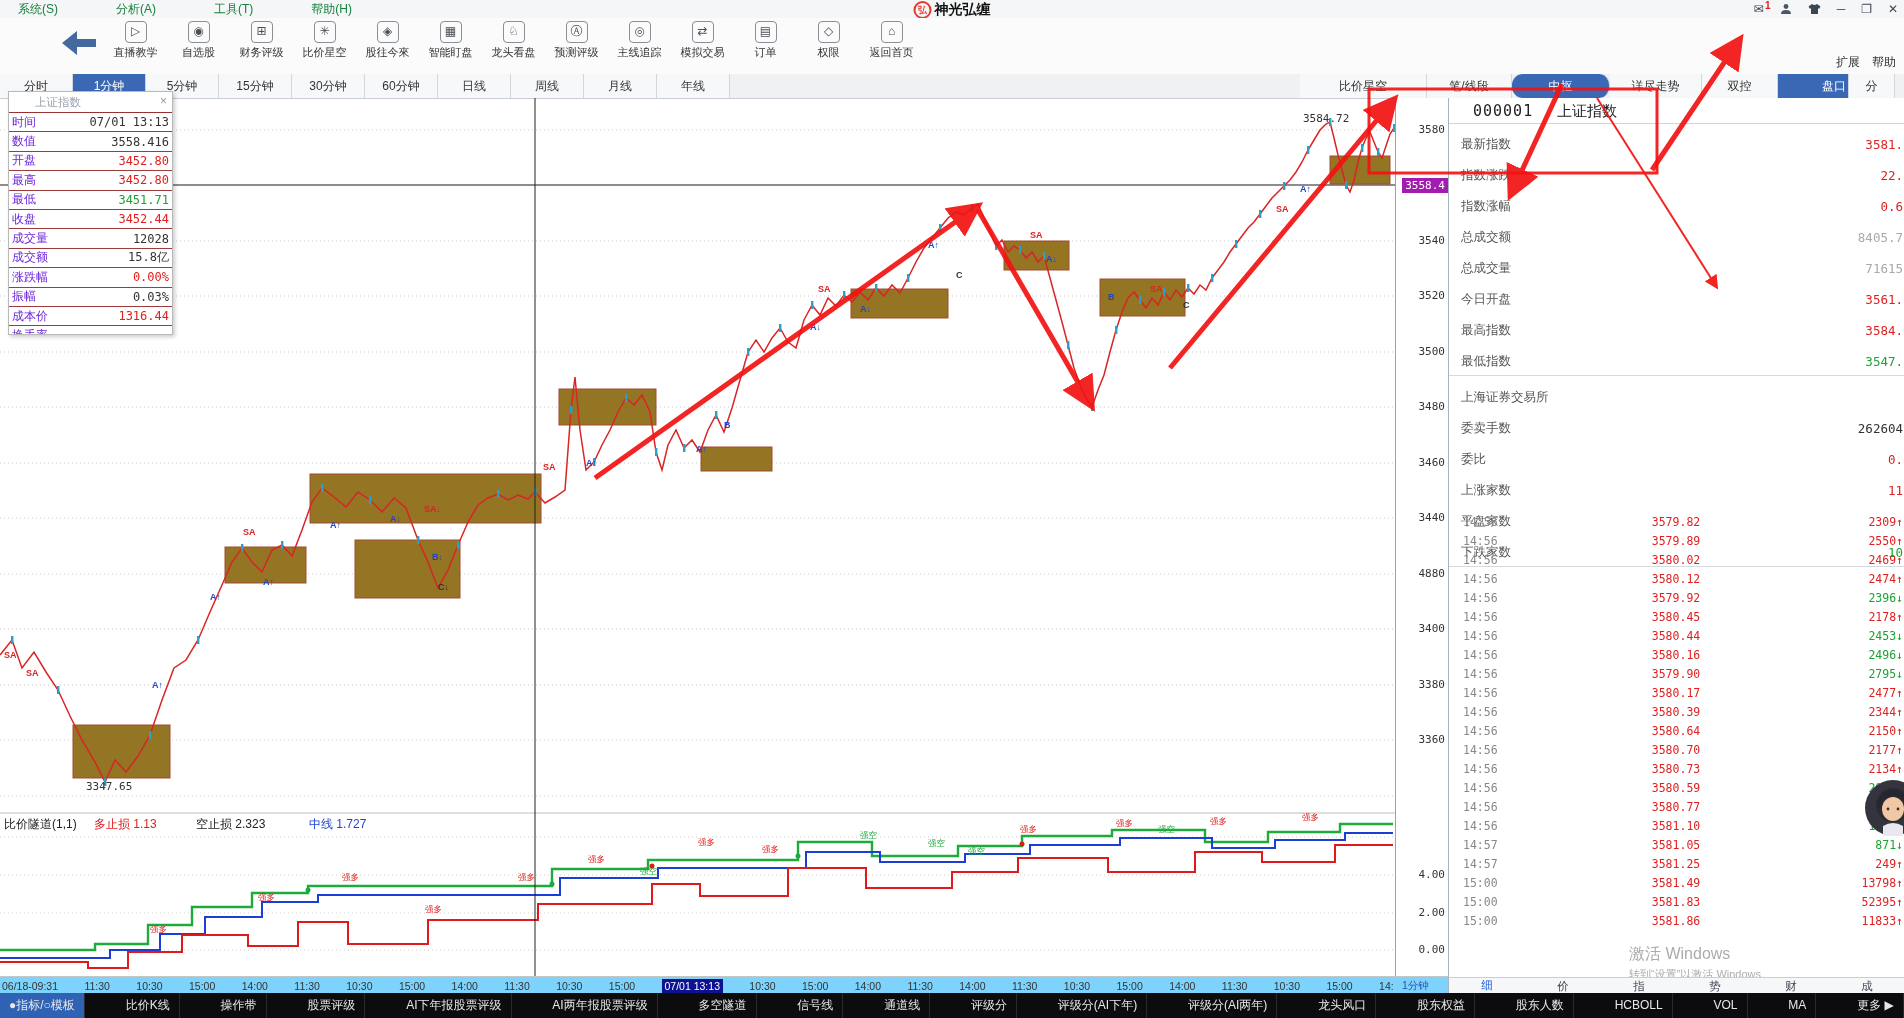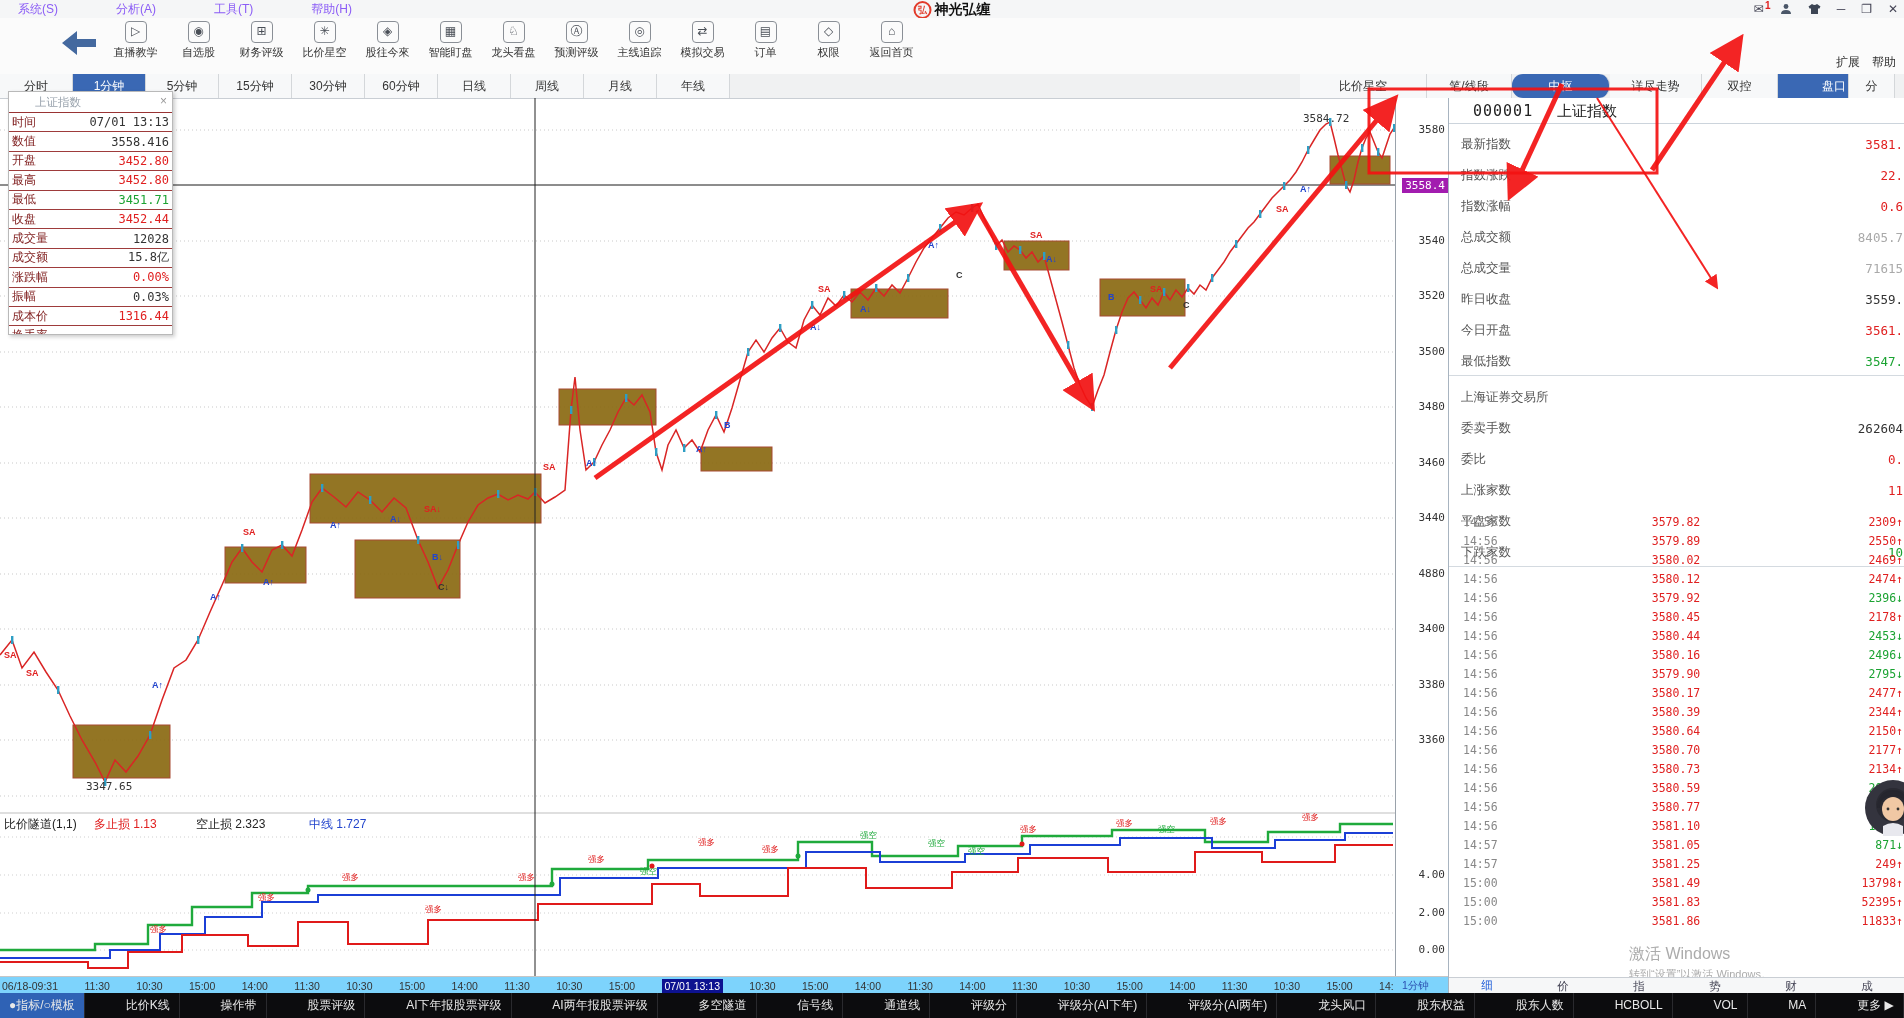--- a/index.html
+++ b/index.html
@@ -1,21 +1,21 @@
 <!DOCTYPE html>
 <html><head>
 <meta charset="utf-8">
 <style>
   html,body{margin:0;padding:0;background:#e8e8e8;font-family:"Liberation Sans","DejaVu Sans",sans-serif;}
   #app{position:relative;width:1904px;height:1018px;background:#fff;overflow:hidden;}
   .abs{position:absolute;}
   
   #menubar{left:0;top:0;width:1904px;height:18px;background:#f5f6f7;border-bottom:1px solid #e0e0e0;}
   #menu-items{position:absolute;left:18px;top:0;height:18px;display:flex;gap:58px;align-items:center;}
-  .menu-item{font-size:12px;color:#8b5cf6;cursor:default;}
+  .menu-item{font-size:12px;color:#15803d;cursor:default;}
   #app-title{top:1px;left:50%;transform:translateX(-50%);font-size:14px;font-weight:bold;color:#111;display:flex;align-items:center;gap:3px;}
   #logo{display:inline-block;width:14px;height:14px;border:2px solid #e23a2a;border-radius:50%;color:#e23a2a;font-size:9px;line-height:14px;text-align:center;font-weight:bold;}
   #win-icons{right:6px;top:0;height:18px;display:flex;align-items:center;gap:16px;}
   .win-ic{font-size:12px;color:#445;position:relative;line-height:18px;}
   .badge{position:absolute;top:-3px;right:-7px;color:#e02020;font-size:10px;font-weight:bold;}
   
   #toolbar{left:0;top:18px;width:1904px;height:56px;background:#fbfbfb;border-bottom:1px solid #dcdcdc;}
   #back-arrow{left:60px;top:12px;}
   #toolbar-buttons{position:absolute;left:104px;top:3px;display:flex;}
   .tb-btn{width:63px;display:flex;flex-direction:column;align-items:center;gap:2px;cursor:pointer;}
@@ -51,21 +51,21 @@
   .panel-tab.active{color:#1c5bd8;border-bottom:2px solid #1c5bd8;}
   #watermark{position:absolute;left:180px;top:846px;color:rgba(150,150,150,.8);}
   #wm1{font-size:16px;} #wm2{font-size:11px;margin-top:2px;}
   #avatar{position:absolute;left:414px;top:680px;width:60px;height:60px;}
   
   #tooltip{left:8px;top:91px;width:163px;height:242px;background:#fff;border:1px solid #b9b9b9;box-shadow:2px 2px 4px rgba(0,0,0,.2);z-index:40;overflow:hidden;}
   #tt-head{height:20px;border-bottom:1px solid #993333;position:relative;}
   #tt-title{position:absolute;left:26px;top:3px;font-size:11.5px;color:#98a2ac;}
   #tt-close{position:absolute;right:5px;top:2px;font-size:12px;color:#999;cursor:pointer;}
   .tt-row{height:18.4px;display:flex;align-items:center;border-bottom:1px solid #9e3b3b;padding:0 3px;}
-  .tt-l{font-size:12px;color:#7f1d1d;}
+  .tt-l{font-size:12px;color:#6d28d9;}
   .tt-v{flex:1;text-align:right;font-size:12px;font-family:"DejaVu Sans Mono",monospace;}
   
   #timeaxis{left:0;top:976px;width:1448px;height:17px;background:#7dd3fc;border-top:1px solid #c6c6c6;}
   #time-items{position:absolute;left:2px;top:0;width:1392px;height:17px;display:flex;justify-content:space-between;align-items:center;}
   .time-lab{font-size:10.5px;color:#333;white-space:nowrap;}
   .time-lab.sel{background:#0d1290;color:#fff;padding:1px 3px;}
   #time-period{position:absolute;left:1402px;top:2px;font-size:10.5px;color:#2a4fb0;}
   
   #bottombar{left:0;top:993px;width:1904px;height:25px;background:#0c0c0e;display:flex;justify-content:space-between;align-items:stretch;}
   .bb-item{color:#e8e8e8;font-size:12px;line-height:25px;padding:0 9px;border-right:1px solid #2a2a2e;white-space:nowrap;cursor:pointer;}
@@ -373,26 +373,26 @@
         </div>
         <div class="q-row">
           <div class="q-label">总成交额</div>
           <div class="q-val c-gray">8405.7</div>
         </div>
         <div class="q-row">
           <div class="q-label">总成交量</div>
           <div class="q-val c-gray">71615</div>
         </div>
         <div class="q-row">
-          <div class="q-label">昨日收盘</div>
-          <div class="q-val c-k">3559.</div>
-        </div>
-        <div class="q-row">
           <div class="q-label">今日开盘</div>
           <div class="q-val c-r">3561.</div>
+        </div>
+        <div class="q-row">
+          <div class="q-label">最高指数</div>
+          <div class="q-val c-r">3584.</div>
         </div>
         <div class="q-row">
           <div class="q-label">最低指数</div>
           <div class="q-val c-g">3547.</div>
         </div>
         <div class="q-div"></div>
         <div class="q-row">
           <div class="q-label">上海证券交易所</div>
           <div class="q-val c-k"></div>
         </div>

